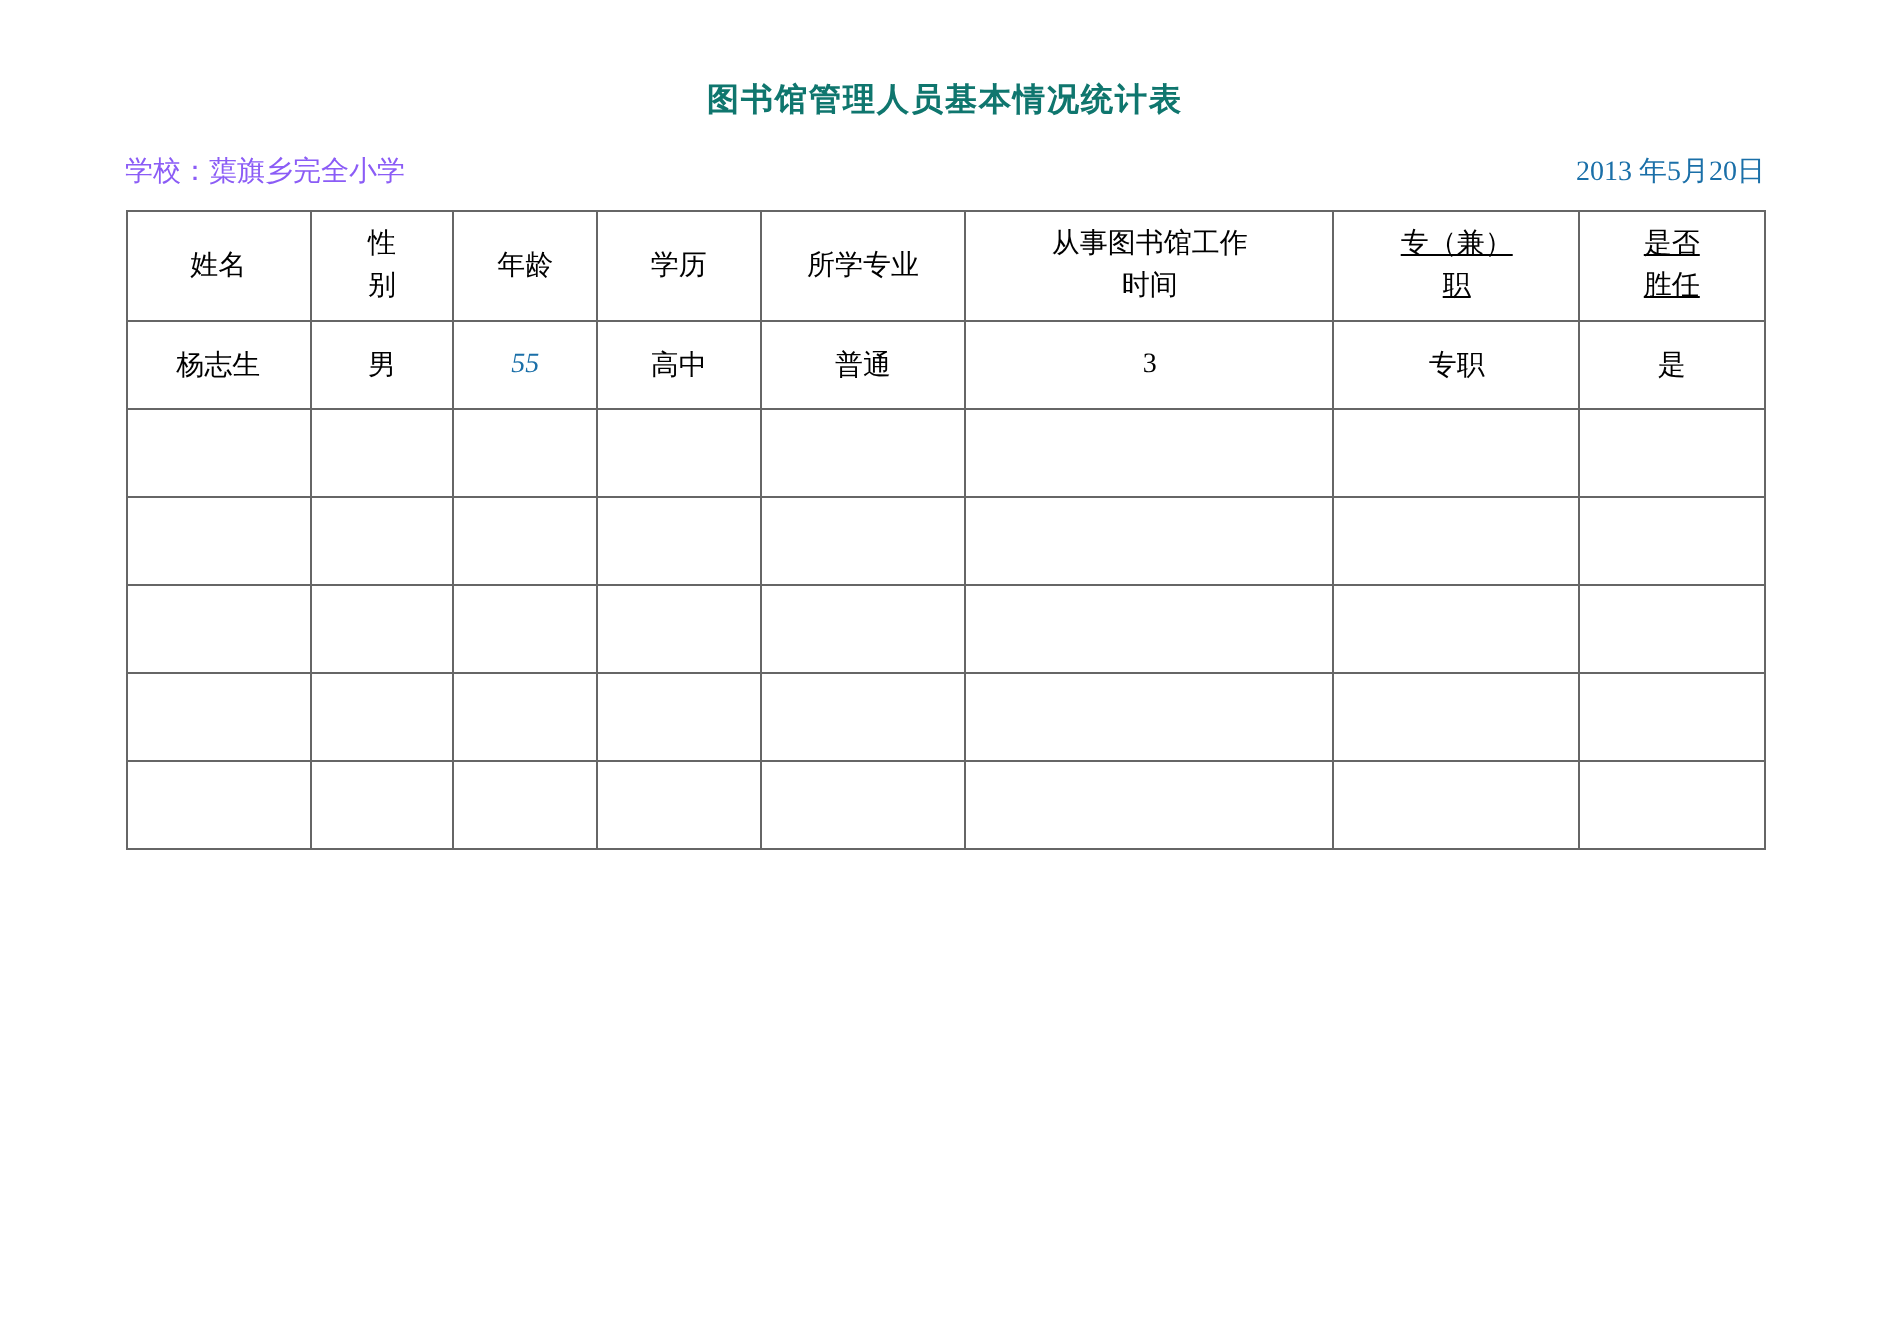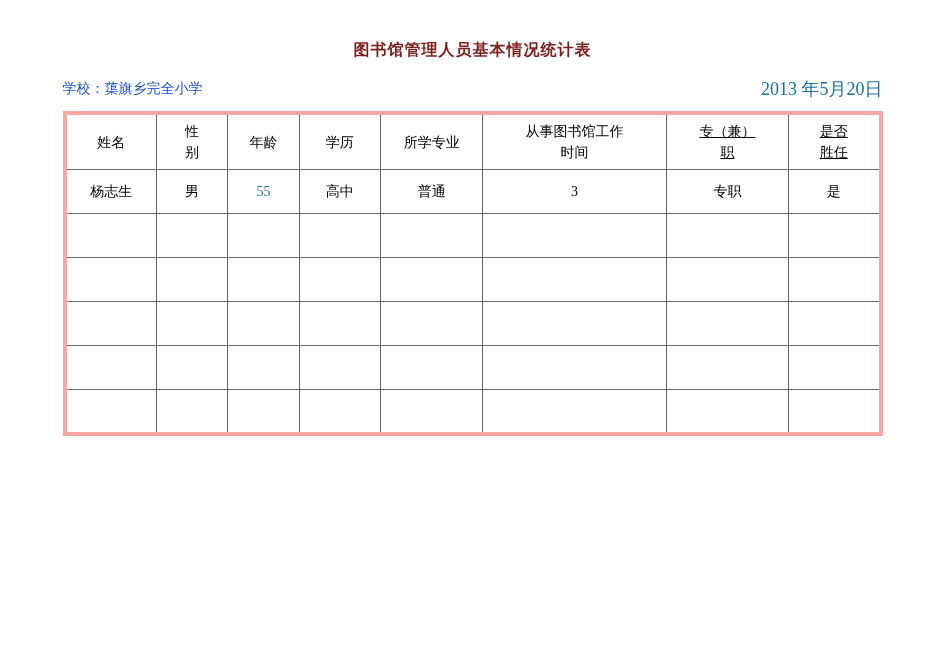--- a/index.html
+++ b/index.html
@@ -23,47 +23,47 @@
 
     .page-container {
       width: 100%;
       max-width: 820px;
     }
 
     .page-title {
       text-align: center;
       font-size: 16px;
       font-weight: bold;
-      color: #7f1d1d;
+      color: #0f766e;
       margin-bottom: 16px;
       letter-spacing: 1px;
     }
 
     .page-meta {
       display: flex;
       justify-content: space-between;
       align-items: center;
       margin-bottom: 10px;
       font-size: 14px;
     }
 
     .school-name {
-      color: #1d4ed8;
+      color: #8b5cf6;
       text-align: center;
     }
 
     .date-info {
       color: #1a6fa8;
-      font-size: 18px;
+      font-size: 14px;
     }
 
     .data-table {
       width: 100%;
       border-collapse: collapse;
-      border: 4px solid #fca5a5;
+      border: 1px solid #fca5a5;
       table-layout: fixed;
     }
 
     .data-table th,
     .data-table td {
       border: 1px solid #666666;
       text-align: center;
       vertical-align: middle;
       padding: 6px 4px;
       font-size: 14px;
@@ -89,20 +89,21 @@
     .col-gender { width: 7%; }
     .col-age { width: 7%; }
     .col-edu { width: 8%; }
     .col-major { width: 10%; }
     .col-worktime { width: 18%; }
     .col-type { width: 12%; text-decoration: underline; }
     .col-qualified { width: 9%; text-decoration: underline; }
 
     .age-value {
       color: #1a6fa8;
+      font-style: italic;
     }
   </style>
 </head>
 <body>
 
 <div class="page-container">
 
   <div class="page-title">图书馆管理人员基本情况统计表</div>
 
   <div class="page-meta">

